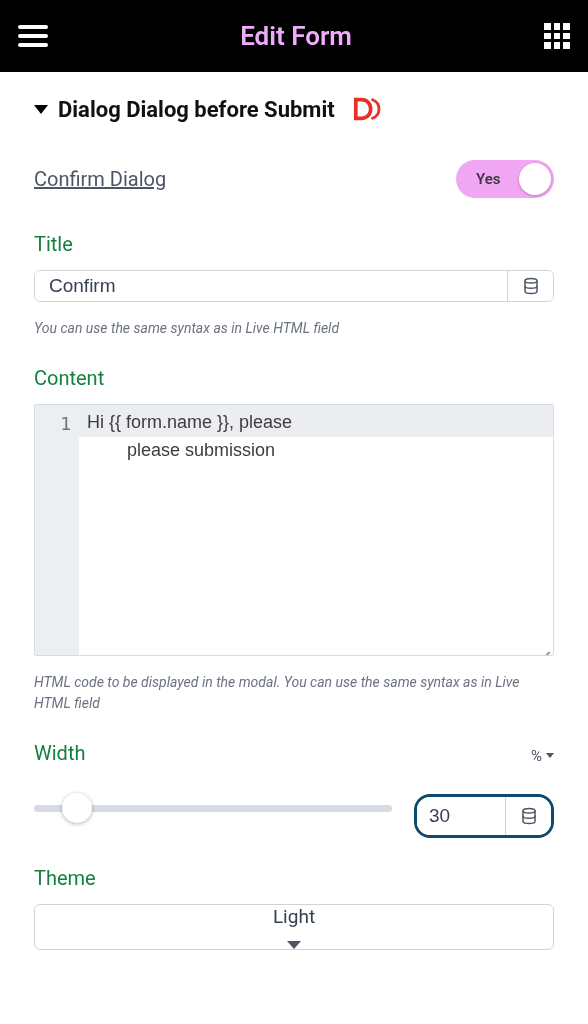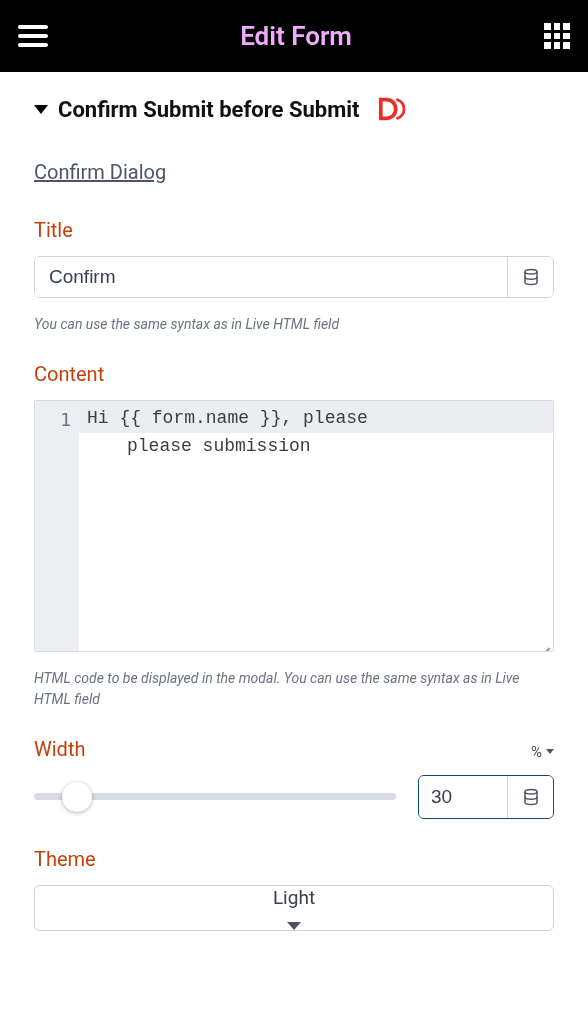--- a/index.html
+++ b/index.html
@@ -67,24 +67,24 @@
   }
   .toggle .knob {
     position:absolute; right:3px; top:3px;
     width:32px; height:32px; background:#fff; border-radius:50%;
     box-shadow: 0 1px 3px rgba(0,0,0,.25);
   }
   .toggle .yes {
     position:absolute; left:20px;
     font-size:15px; font-weight:600; color:#3b3b3b;
   }
-  .field-label { font-size: 20px; color:#c2410c; margin-bottom: 14px; }
+  .field-label { font-size: 20px; color:#15803d; margin-bottom: 14px; }
   .input-with-btn {
     display:flex; width:100%; border:1px solid #cfd4dc; border-radius:6px; overflow:hidden;
-    height:42px;
+    height:32px;
   }
   .input-with-btn input {
     flex:1; border:none; outline:none; padding:0 14px; font-size:19px; color:#374151; background:#fff;
   }
   .input-btn {
     width:46px; border-left:1px solid #cfd4dc; background:#fff;
     display:flex; align-items:center; justify-content:center; cursor:pointer;
   }
   .db-icon svg { width:18px; height:18px; }
   .help-text { font-size:14px; font-style:italic; color:#6b7280; margin-top:16px; line-height:1.45; }
@@ -96,21 +96,21 @@
   .code-gutter {
     position:absolute; left:0; top:0; bottom:0; width:44px; background:#eceef1;
     padding-top:6px; text-align:right;
   }
   .code-gutter .ln {
     font-family: ui-monospace, SFMono-Regular, Menlo, Consolas, monospace;
     font-size:18px; color:#6b7280; padding-right:8px; line-height:26px;
   }
   .code-area {
     position:absolute; left:44px; right:0; top:0; bottom:0;
-    font-family: Liberation Mono, monospace;
+    font-family: Liberation Sans, sans-serif;
     font-size:18px; color:#3d3d3d;
   }
   .code-area .line1 {
     background:#ebedf0;
     padding: 6px 8px 4px 8px; line-height:22px;
     white-space: pre;
   }
   .code-area .line-cont {
     padding: 2px 8px 0 48px; line-height:22px;
     white-space: pre;
@@ -140,21 +140,21 @@
   }
   .slider .track {
     width:100%; height:7px; background:#d7dbe3; border-radius:4px;
   }
   .slider .thumb {
     position:absolute; top:50%; transform:translate(-50%,-50%);
     width:30px; height:30px; border-radius:50%; background:#fff;
     box-shadow: 0 1px 4px rgba(0,0,0,.3);
   }
   .num-wrap {
-    display:flex; border:1px solid #0c4a6e; border-radius:6px; overflow:hidden; height:44px;
+    display:flex; border:3px solid #0c4a6e; border-radius:16px; overflow:hidden; height:44px;margin-top:15px;
   }
   .num-wrap input {
     width:88px; border:none; outline:none; padding:0 12px; font-size:19px; color:#374151;
   }
   .select {
     border:1px solid #cfd4dc; border-radius:6px; height:46px;
     display:flex; align-items:center; justify-content:space-between;
     padding:0 14px; cursor:pointer;flex-direction:column;
   }
   .select .val { font-size:19px; color:#374151; }
@@ -182,31 +182,35 @@
     <span></span>
       <span></span>
       <span></span>
   </div>
 </div>
 
 <div class="content">
 
   <div class="section-header">
     <div class="caret-down"></div>
-    <div class="section-title">Confirm Submit before Submit</div>
+    <div class="section-title">Dialog Dialog before Submit</div>
     <div class="d-badge">
       <svg viewBox="0 0 32 28">
         <path d="M3 2 h8 c7 0 12 5 12 12 s-5 12 -12 12 h-8 z M7 6 v16 h4 c5 0 8 -3.5 8 -8 s-3 -8 -8 -8 z" fill="#e63124"></path>
         <path d="M23 4 c5 2 7 6 7 10 s-2 8 -7 10" fill="none" stroke="#e63124" stroke-width="3" stroke-linecap="round"></path>
       </svg>
     </div>
   </div>
 
   <div class="row">
     <div class="label-lg">Confirm Dialog</div>
+    <div class="toggle">
+      <span class="yes">Yes</span>
+      <span class="knob"></span>
+    </div>
   </div>
 
   <div class="block">
     <div class="field-label">Title</div>
     <div class="input-with-btn">
       <input type="text" value="Confirm" style="">
       <div class="input-btn db-icon">
         <svg viewBox="0 0 24 24">
           <ellipse cx="12" cy="5" rx="8" ry="3" fill="none" stroke="#4b5563" stroke-width="2"></ellipse>
           <path d="M4 5 v7 c0 1.7 3.6 3 8 3 s8 -1.3 8 -3 v-7" fill="none" stroke="#4b5563" stroke-width="2"></path>

